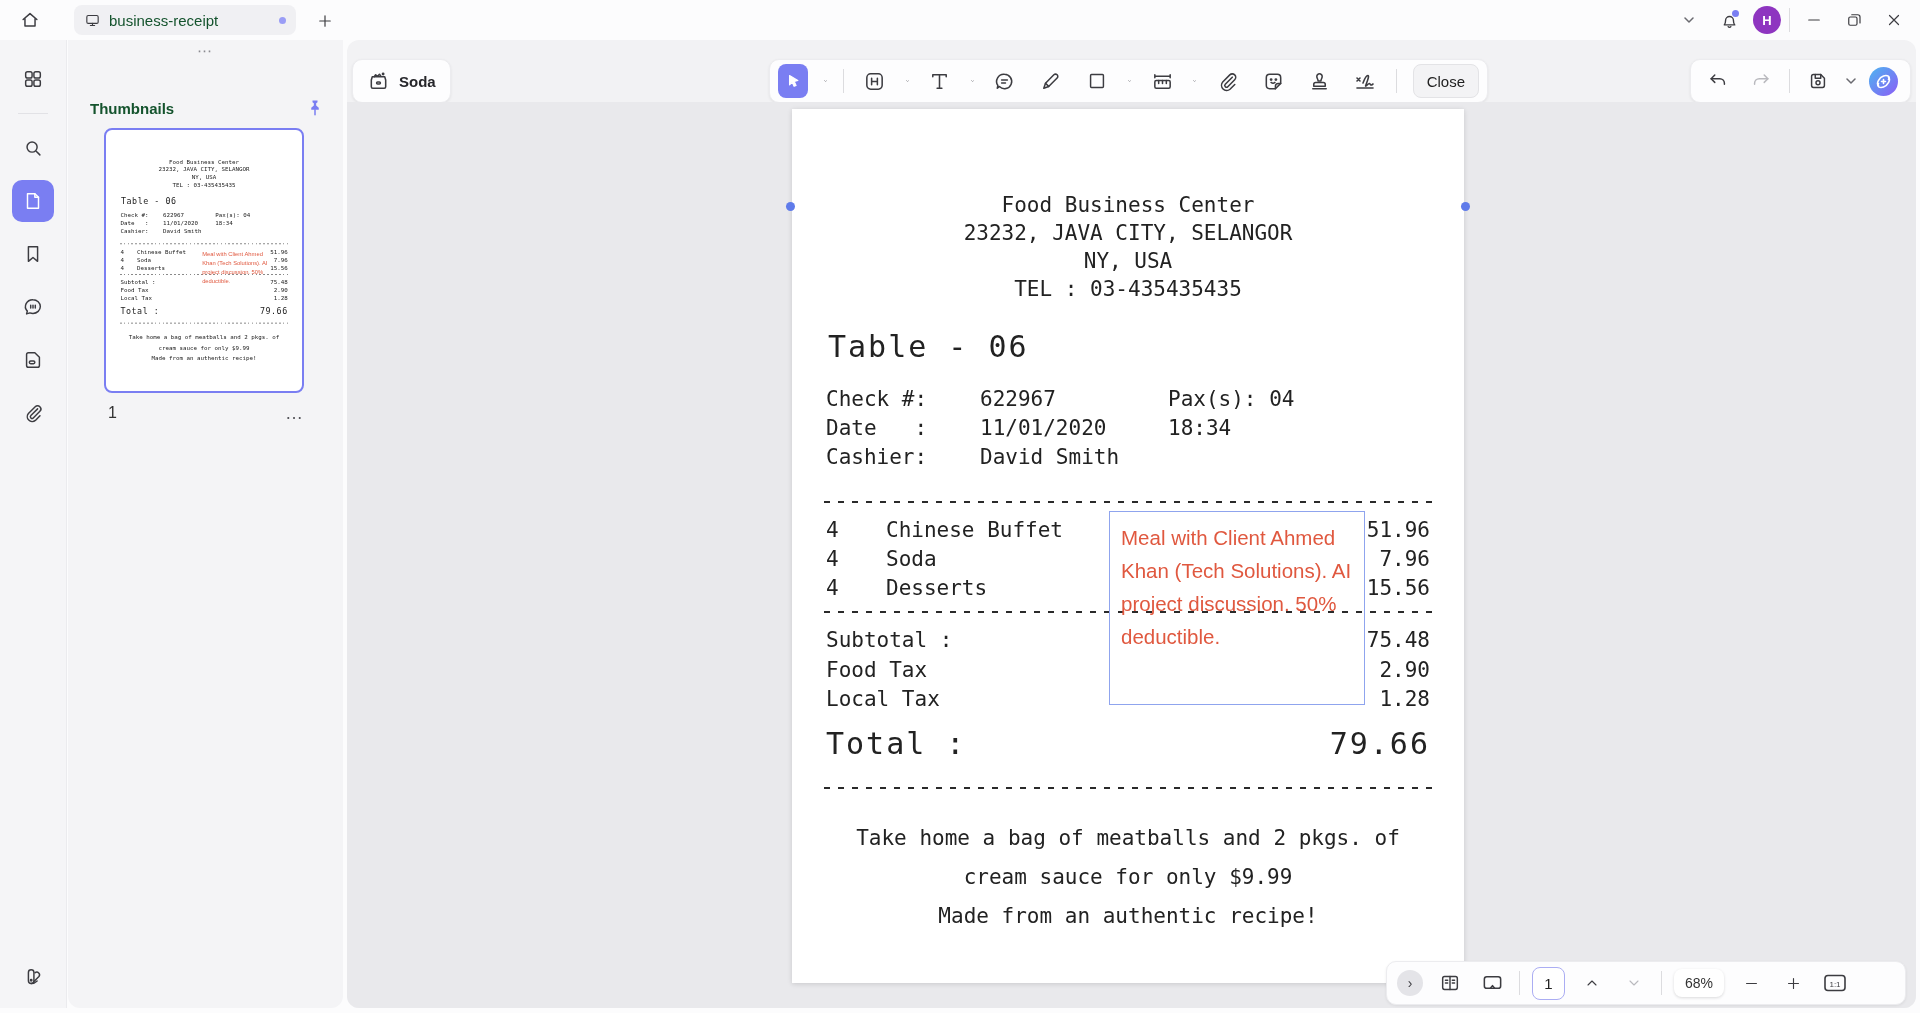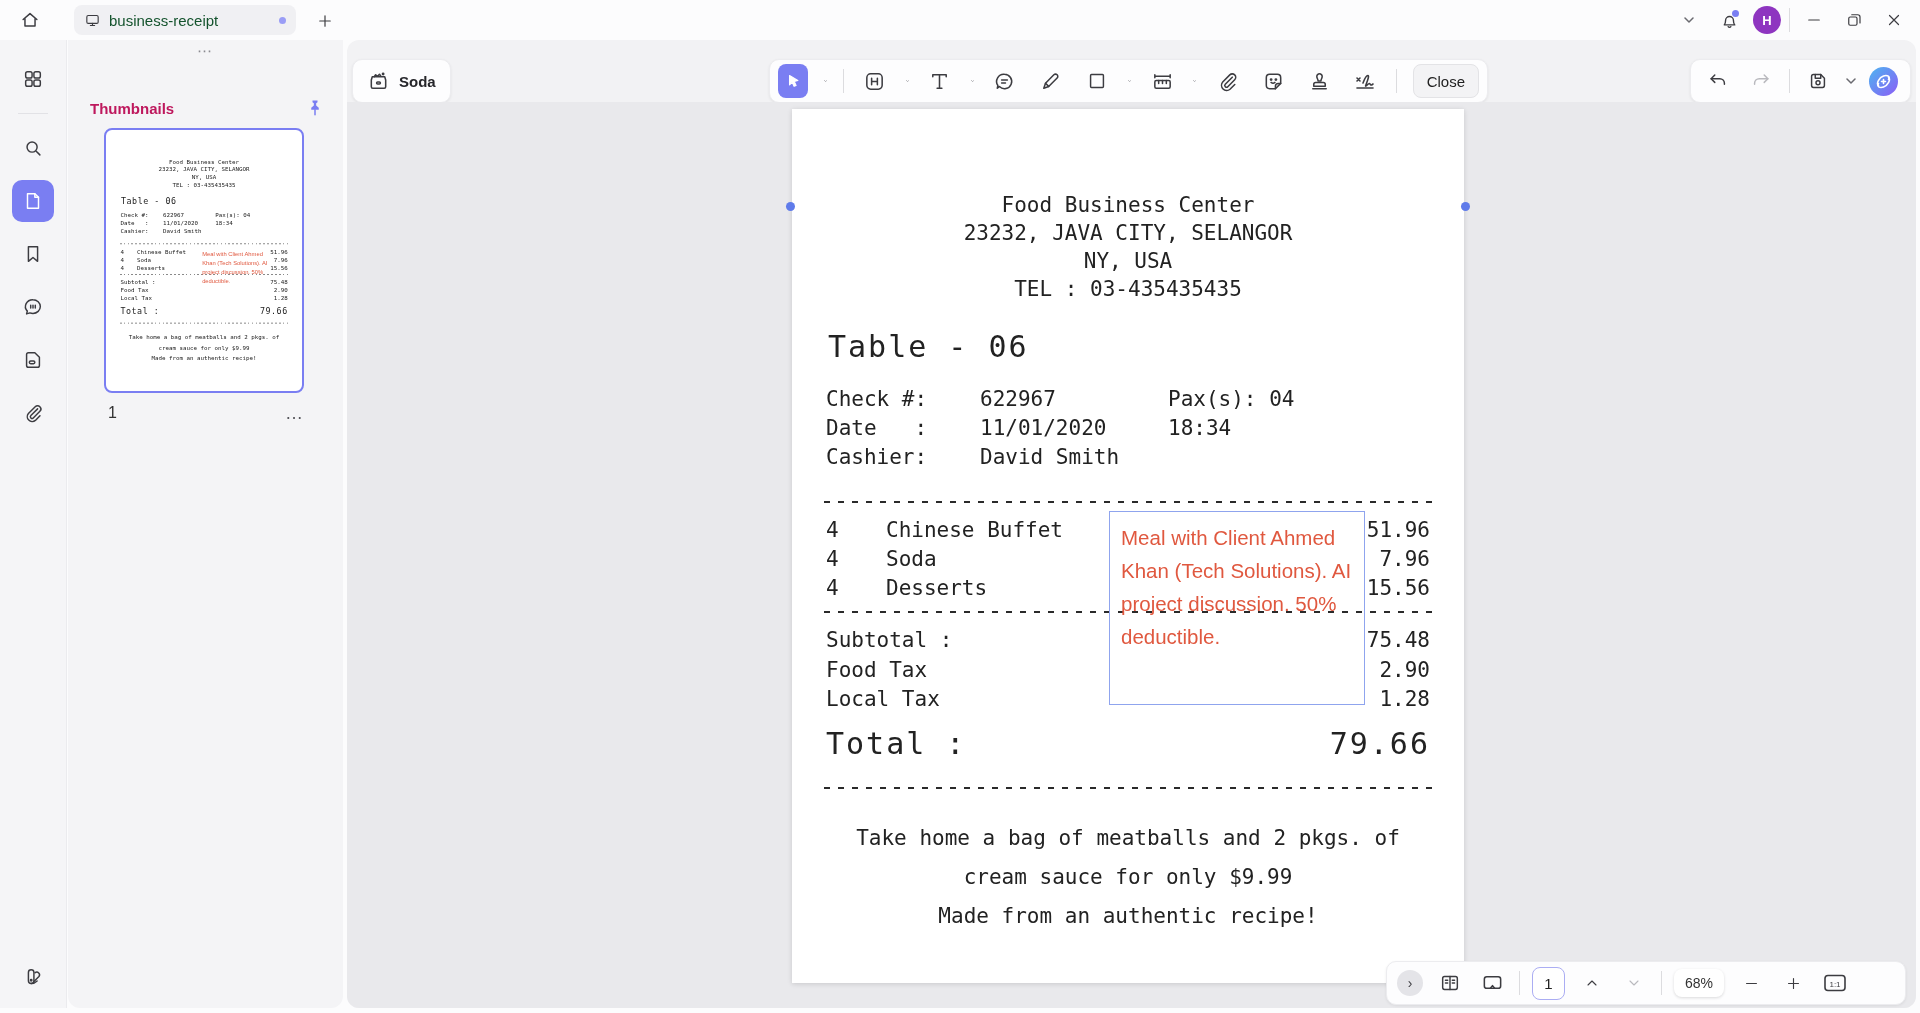--- a/index.html
+++ b/index.html
@@ -34,21 +34,21 @@
   .rail-btn.sel .ic { stroke:#ffffff; }
   .rail-div { width:30px; height:1px; background:#e2e2e6; margin:2px 0 13px 0; }
   .rail-bottom { margin-top:auto; margin-bottom:10px; }
 
   
   .panel { position:absolute; left:68px; top:40px; width:275px; height:968px; background:#f4f4f6;
     border-radius:0 0 12px 12px; }
   .panel-handle { position:absolute; top:2px; left:50%; transform:translateX(-50%);
     color:#8a8a90; font-size:15px; letter-spacing:2px; }
   .panel-header { position:absolute; top:58px; left:22px; right:18px; display:flex; align-items:center; }
-  .panel-title { font-size:15px; font-weight:bold; color:#be185d; flex:1; }
+  .panel-title { font-size:15px; font-weight:bold; color:#14532d; flex:1; }
   .thumb-card { position:absolute; left:36px; top:88px; width:200px; height:265px; background:#fff;
     border:2px solid #7a7ef2; border-radius:8px; padding:5px; overflow:hidden; }
   .mini-wrap { width:186px; height:248px; overflow:hidden; }
   .thumb-meta { position:absolute; left:40px; top:364px; width:196px; display:flex; align-items:center; }
   .thumb-num { font-size:16px; color:#333; flex:1; }
   .thumb-more { font-size:18px; color:#55555a; letter-spacing:1px; line-height:10px; }
 
   
   .docarea { position:absolute; left:347px; top:40px; width:1569px; height:968px; background:#f2f2f4;
     border-radius:12px; }

